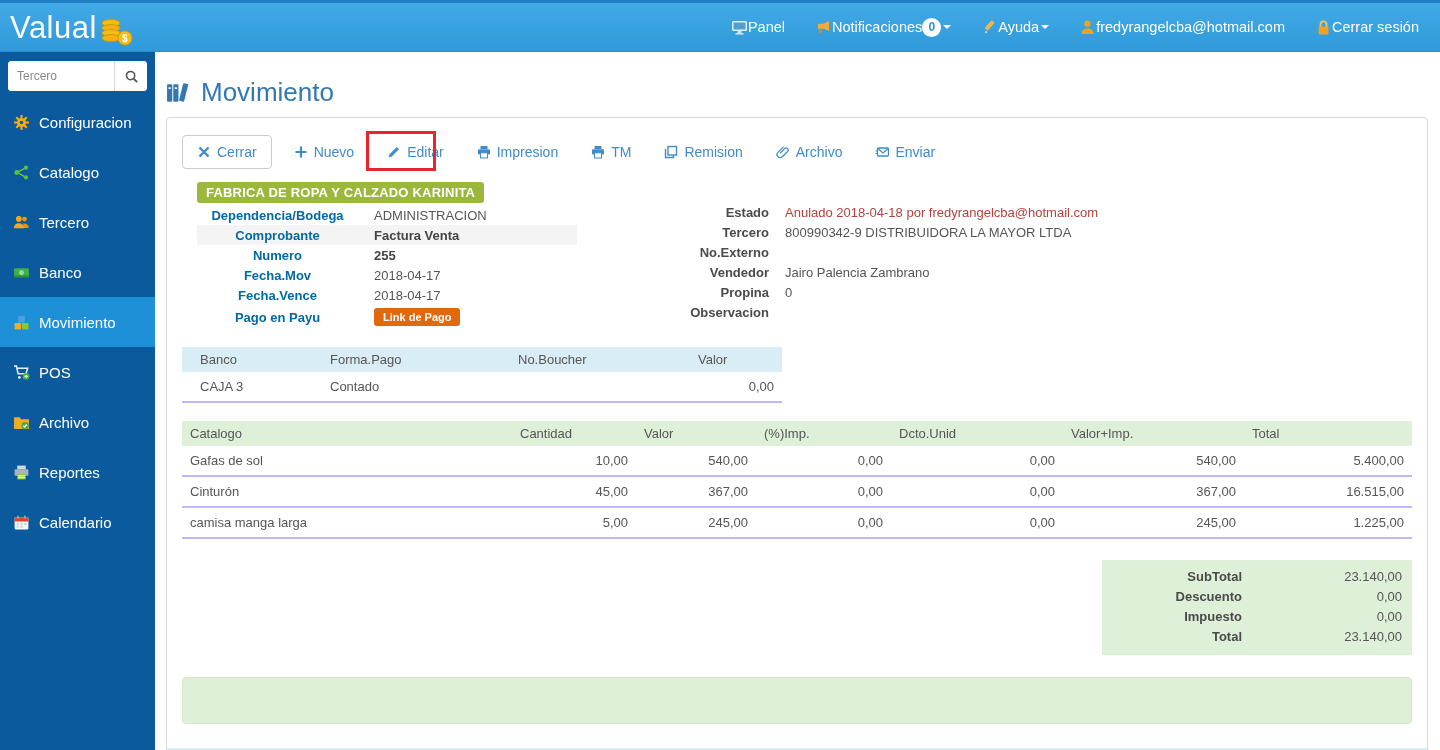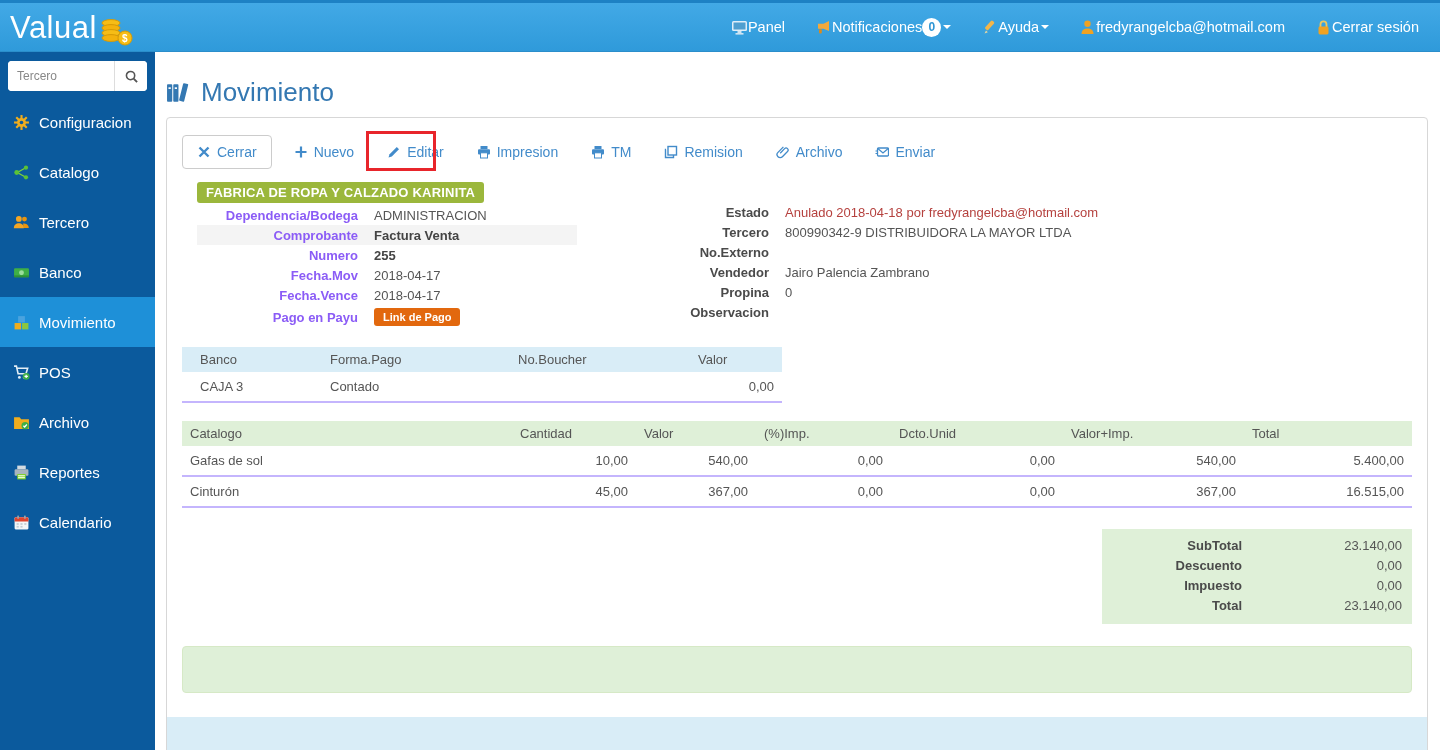--- a/index.html
+++ b/index.html
@@ -59,21 +59,21 @@
     border:3px solid #e8252b; pointer-events:none; }
 
   
   .details { display:flex; margin-top:13px; padding-left:15px; }
   .dcol-left { width:380px; flex:0 0 380px; }
   .dcol-right { margin-left:24px; flex:1; }
   .company-badge { display:inline-block; background:#9bb73c; color:#fff; font-size:13px;
     font-weight:bold; padding:3px 9px; border-radius:3px; letter-spacing:.2px; margin-bottom:2px; }
   .frow { display:flex; align-items:center; min-height:20px; font-size:13px; }
   .frow.striped { background:#f4f4f4; }
-  .flabel { width:161px; flex:0 0 161px; text-align:right; font-weight:bold; color:#8b5cf6; }
+  .flabel { width:161px; flex:0 0 161px; text-align:center; font-weight:bold; color:#0369a1; }
   .flabel-r { width:168px; flex:0 0 168px; text-align:right; font-weight:bold; color:#4a4a4a; }
   .fvalue { padding-left:16px; color:#555; }
   .fvalue.strong { font-weight:bold; color:#444; }
   .fvalue.status-red { color:#b5413e; }
   .dcol-right .frow:first-child { margin-top:20px; }
   .payu-btn { display:inline-block; background:#e2680e; color:#fff; font-size:11px;
     font-weight:bold; padding:3px 9px; border-radius:3px; border:0; cursor:pointer;
     font-family:inherit; margin-left:16px; }
   .frow.payu { min-height:24px; }
 
@@ -504,20 +504,29 @@
           </tr>
           <tr>
             <td>Cinturón</td>
             <td class="num">45,00</td>
             <td class="num">367,00</td>
             <td class="num">0,00</td>
             <td class="num">0,00</td>
             <td class="num">367,00</td>
             <td class="num">16.515,00</td>
           </tr>
+          <tr>
+            <td>camisa manga larga</td>
+            <td class="num">5,00</td>
+            <td class="num">245,00</td>
+            <td class="num">0,00</td>
+            <td class="num">0,00</td>
+            <td class="num">245,00</td>
+            <td class="num">1.225,00</td>
+          </tr>
         </tbody>
       </table>
 
       <div class="totals-box">
         <div class="total-row">
           <span class="total-label">SubTotal</span>
           <span class="total-value">23.140,00</span>
         </div>
         <div class="total-row">
           <span class="total-label">Descuento</span>

